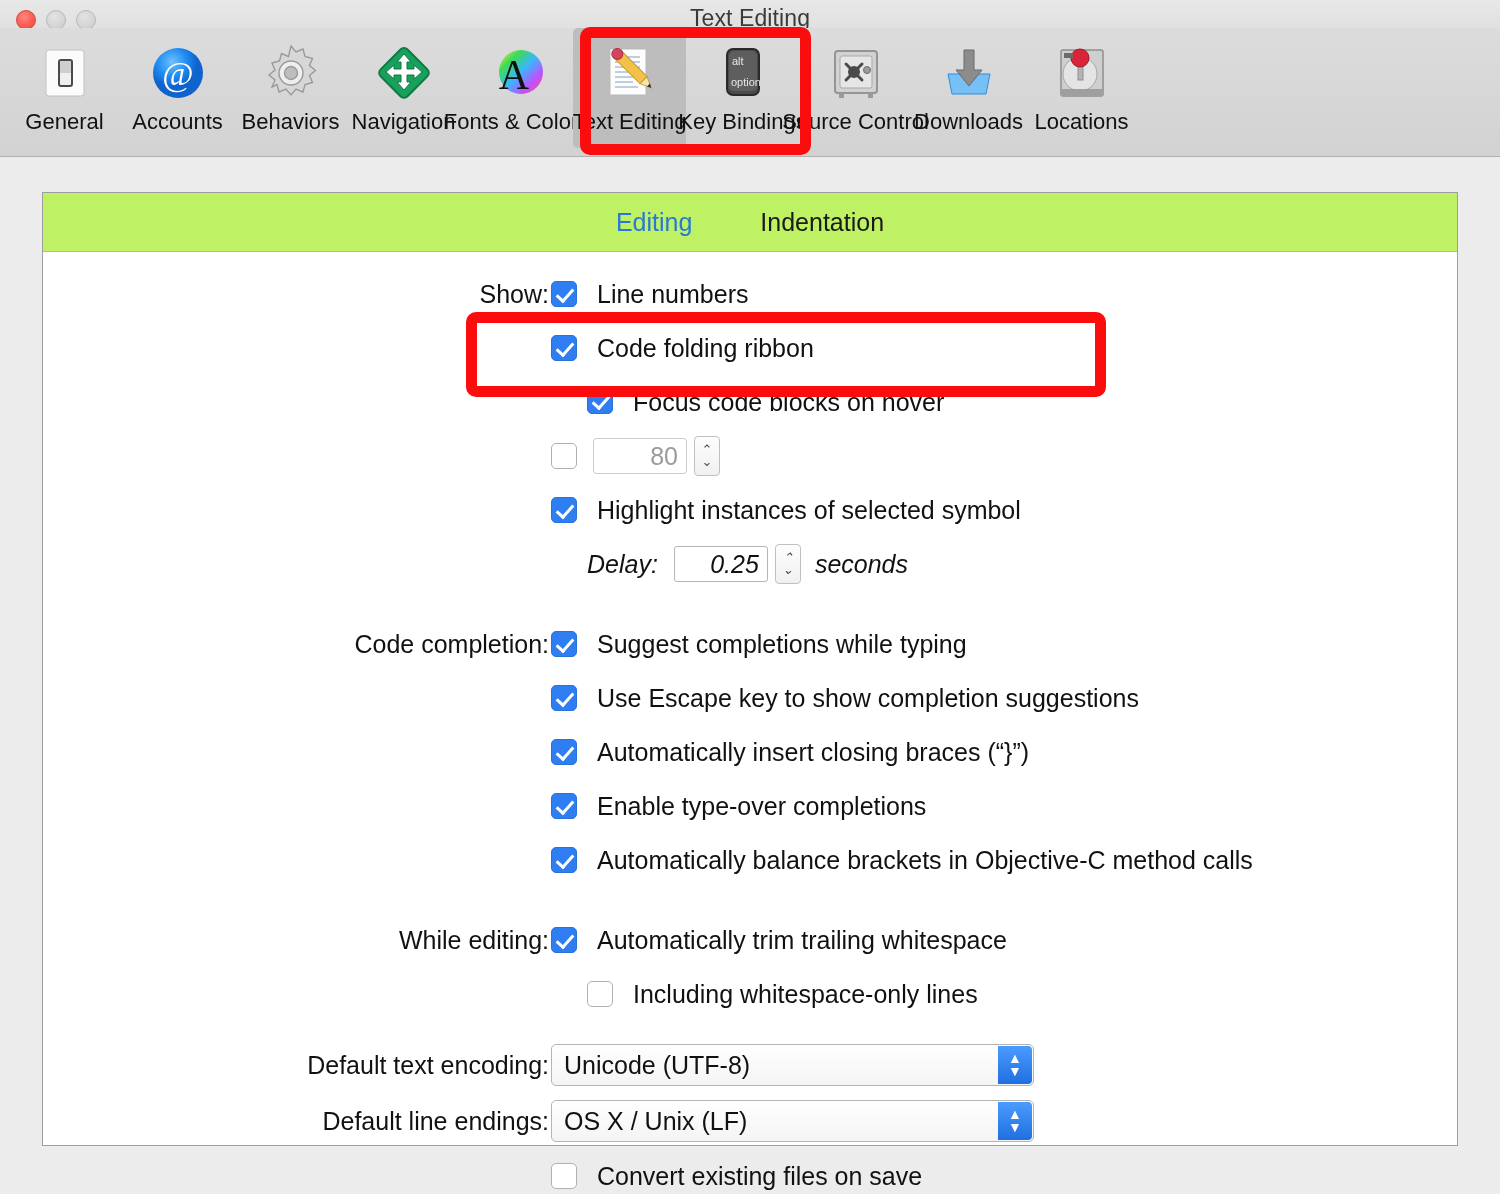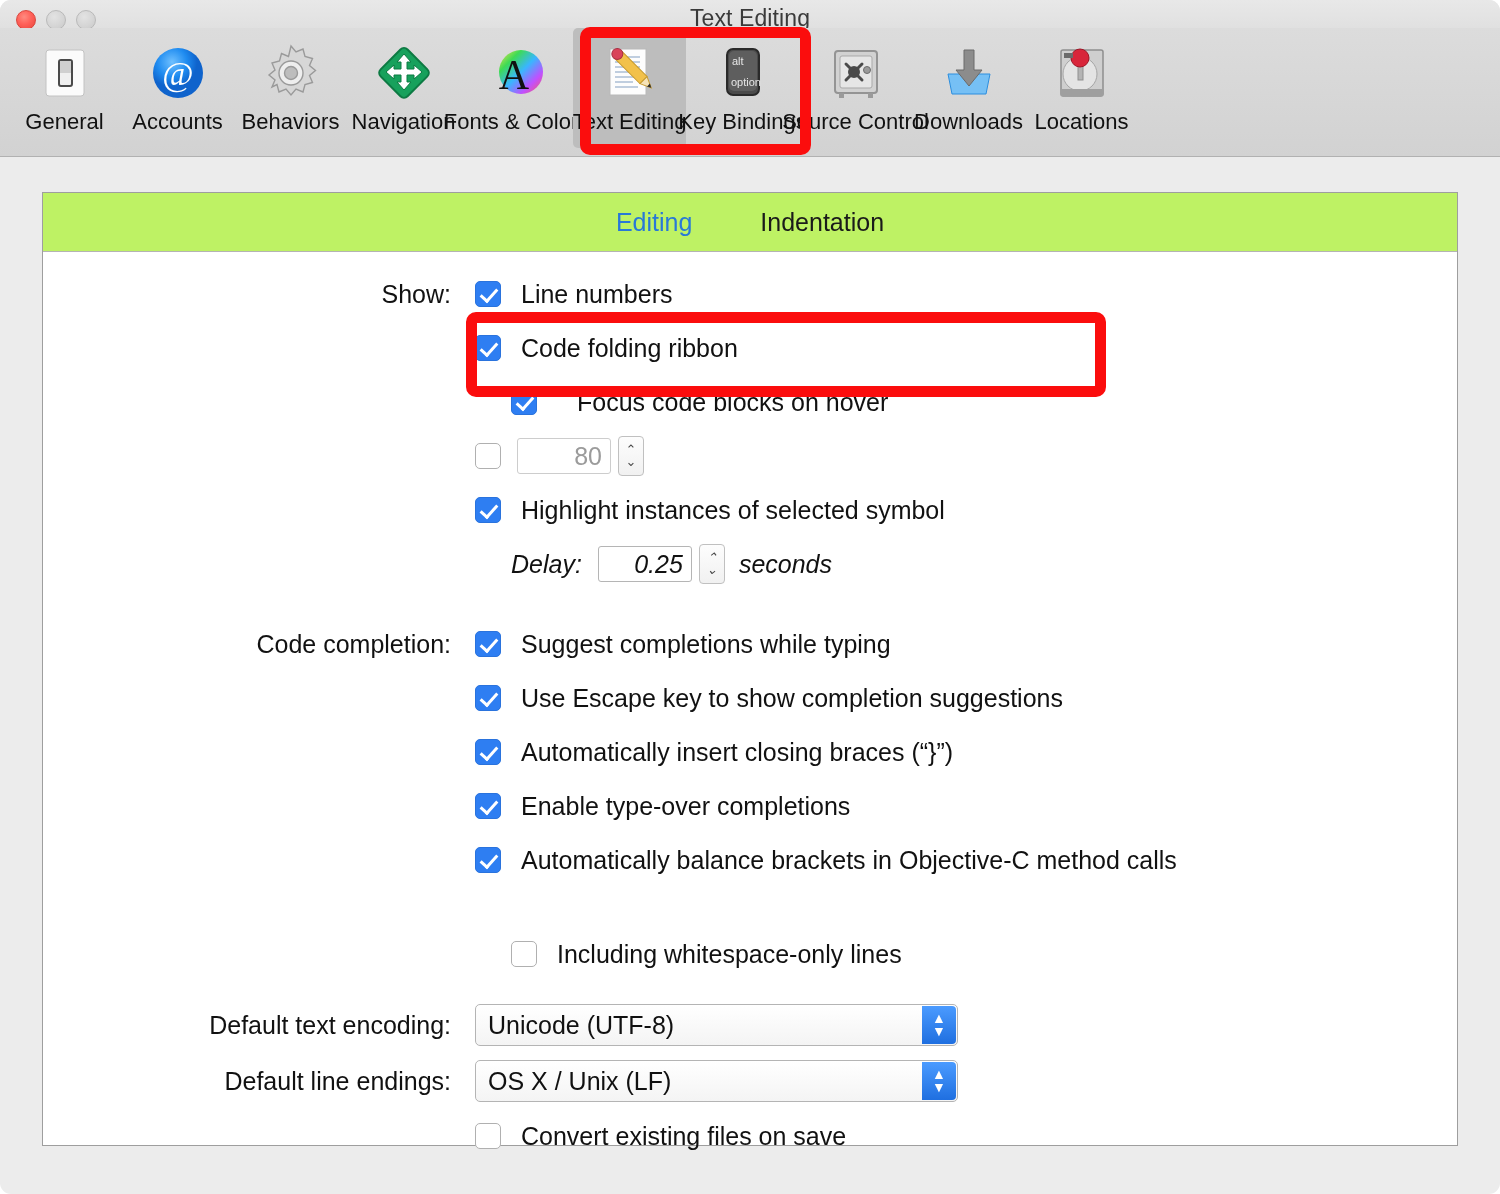--- a/index.html
+++ b/index.html
@@ -16,21 +16,20 @@
     position: relative;
   }
 
   
   #window {
     position: absolute;
     left: 0; top: 0;
     width: 1500px; height: 1194px;
     background: #ececec;
     overflow: hidden;
-    border-radius: 11px;
   }
 
   
   #titlebar {
     position: absolute;
     left: 0; top: 0;
     width: 1500px;
     height: 36px;
     background: linear-gradient(180deg,#e8e8e8 0%, #dedede 100%);
   }
@@ -140,23 +139,23 @@
   
   #form {
     padding-top: 22px;
   }
   .row {
     display: flex;
     align-items: center;
     min-height: 40px;
   }
   .rlabel {
-    width: 432px;
+    width: 508px;
     text-align: right;
-    padding-right: 24px;
+    padding-right: 2px;
     font-size: 25px;
     color: #111;
     box-sizing: border-box;
     white-space: nowrap;
   }
   .rfield {
     display: flex;
     align-items: center;
     flex: 1;
     white-space: nowrap;
@@ -478,21 +477,21 @@
           <div class="cb on"></div>
           <div class="ctext">Code folding ribbon</div>
         </div>
       </div>
 
       <div class="gap-sm"></div>
 
       <div class="row">
         <div class="rlabel"></div>
         <div class="rfield">
-          <div class="indent-1" style="display:flex;align-items:center;gap:20px;">
+          <div class="indent-1" style="display:flex;align-items:flex-start;">
             <div class="cb on"></div>
             <div class="ctext">Focus code blocks on hover</div>
           </div>
         </div>
       </div>
 
       <div class="gap-sm"></div>
 
       <div class="row">
         <div class="rlabel"></div>
@@ -578,20 +577,27 @@
       <div class="row">
         <div class="rlabel"></div>
         <div class="rfield">
           <div class="cb on"></div>
           <div class="ctext">Automatically balance brackets in Objective-C method calls</div>
         </div>
       </div>
 
       <div class="gap-lg"></div>
 
+      <div class="row">
+        <div class="rlabel">While editing:</div>
+        <div class="rfield">
+          <div class="cb on"></div>
+          <div class="ctext">Automatically trim trailing whitespace</div>
+        </div>
+      </div>
 
       <div class="gap-sm"></div>
 
       <div class="row">
         <div class="rlabel"></div>
         <div class="rfield">
           <div class="indent-1" style="display:flex;align-items:center;text-align:right;">
             <div class="cb off"></div>
             <div class="ctext">Including whitespace-only lines</div>
           </div>

